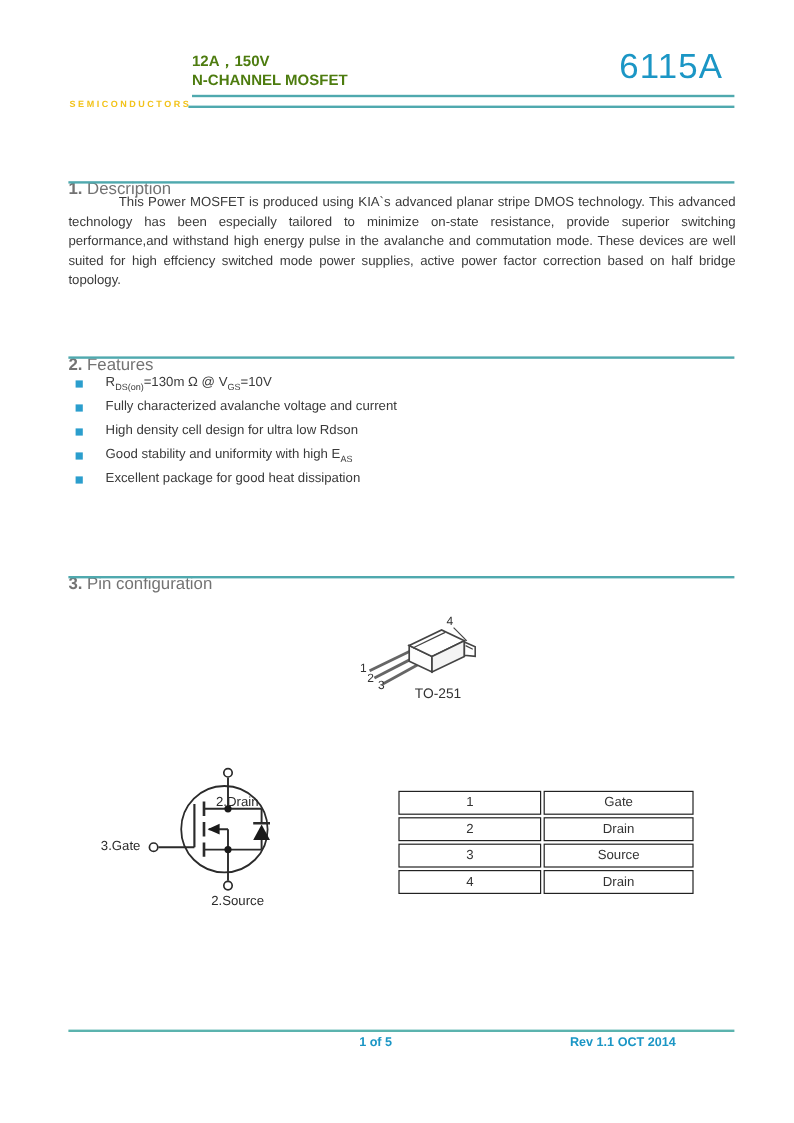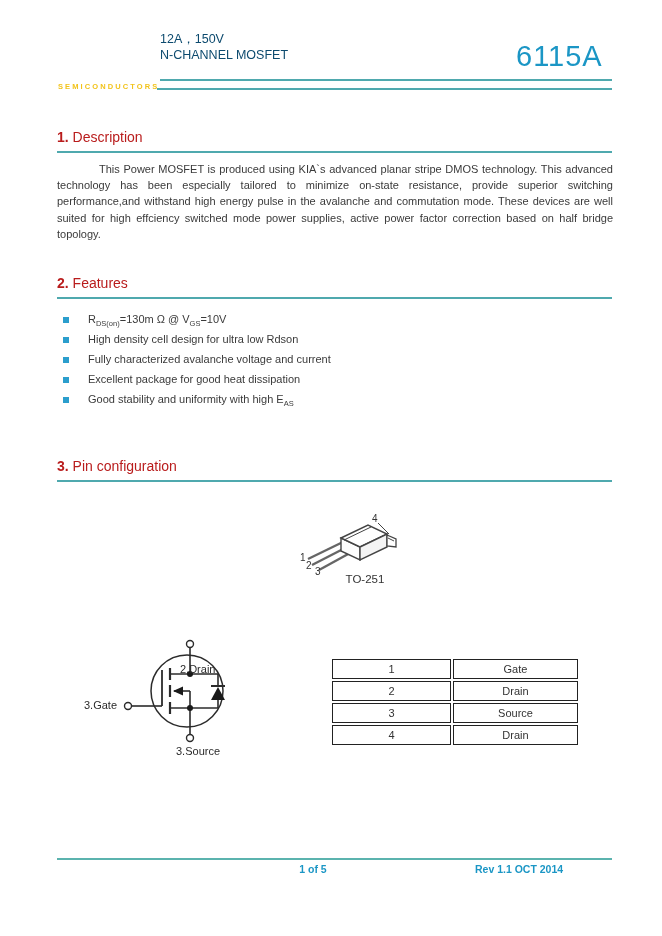--- a/index.html
+++ b/index.html
@@ -5,29 +5,29 @@
   html,body{margin:0;padding:0;background:#ffffff;}
   .page{
     position:relative;width:662px;height:936px;background:#fff;
     font-family:"Liberation Sans", sans-serif;color:#3a3a3a;overflow:hidden;
   }
   
   .logo{position:absolute;left:57px;top:25px;font-size:41px;font-weight:800;
         color:#F2C31B;letter-spacing:0px;line-height:44px;}
   .logo-sub{position:absolute;left:58px;top:82px;font-size:7.5px;font-weight:700;
         color:#F2C31B;letter-spacing:2.1px;}
-  .subtitle{position:absolute;left:160px;top:31px;font-size:12.5px;font-weight:400;
-        color:#0c4a6e;line-height:16px;}
+  .subtitle{position:absolute;left:160px;top:43px;font-size:12.5px;font-weight:700;
+        color:#4d7c0f;line-height:16px;}
   .partno{position:absolute;left:516px;top:40px;font-size:29px;color:#1B96C5;
         letter-spacing:1px;font-weight:400;}
   .hline{position:absolute;height:1.5px;background:#4FA9AE;}
   .hline.h1{left:160px;top:79px;width:452px;}
   .hline.h2{left:157px;top:88px;width:455px;}
   
-  .section-heading{position:absolute;left:57px;font-size:14px;color:#b91c1c;}
+  .section-heading{position:absolute;left:57px;font-size:14px;color:#737373;margin-top:20px;}
   .section-heading .num{font-weight:700;}
   .section-heading .ttl{font-weight:500;}
   .rule{position:absolute;left:57px;width:555px;height:2px;background:#4FA9AE;}
   .paragraph{position:absolute;left:57px;top:161px;width:556px;font-size:11px;
         line-height:16.2px;text-align:justify;text-indent:42px;color:#3a3a3a;}
   
   .features{position:absolute;left:57px;top:312px;width:556px;text-align:center;}
   .feat-row{position:relative;height:20px;font-size:11px;color:#3a3a3a;}
   .feat-row .bullet{position:absolute;left:6px;top:5px;width:6px;height:6px;
         background:#2B9ECD;}
@@ -86,33 +86,33 @@
   </div>
   <div class="rule" style="top:297px;"></div>
 
   <div class="features">
     <div class="feat-row">
       <span class="bullet"></span>
       <span class="txt"><span>R</span><sub>DS(on)</sub><span>=130m Ω @ V</span><sub>GS</sub><span>=10V</span></span>
     </div>
     <div class="feat-row">
       <span class="bullet"></span>
+      <span class="txt">Fully characterized avalanche voltage and current</span>
+    </div>
+    <div class="feat-row">
+      <span class="bullet"></span>
       <span class="txt">High density cell design for ultra low Rdson</span>
     </div>
     <div class="feat-row">
       <span class="bullet"></span>
-      <span class="txt">Fully characterized avalanche voltage and current</span>
+      <span class="txt"><span>Good stability and uniformity with high E</span><sub>AS</sub></span>
     </div>
     <div class="feat-row">
       <span class="bullet"></span>
       <span class="txt">Excellent package for good heat dissipation</span>
-    </div>
-    <div class="feat-row">
-      <span class="bullet"></span>
-      <span class="txt"><span>Good stability and uniformity with high E</span><sub>AS</sub></span>
     </div>
   </div>
 
   <div class="section-heading" style="top:458px;">
     <span class="num">3.</span>
     <span class="ttl">Pin configuration</span>
   </div>
   <div class="rule" style="top:480px;"></div>
 
   <div class="pkg">
@@ -174,21 +174,21 @@
 
       <circle cx="120" cy="56" r="3" fill="#1a1a1a"></circle>
       <circle cx="120" cy="90" r="3" fill="#1a1a1a"></circle>
 
       <circle cx="120" cy="26" r="3.5" fill="#fff" stroke="#2b2b2b" stroke-width="1.4"></circle>
       <circle cx="58" cy="88" r="3.5" fill="#fff" stroke="#2b2b2b" stroke-width="1.4"></circle>
       <circle cx="120" cy="120" r="3.5" fill="#fff" stroke="#2b2b2b" stroke-width="1.4"></circle>
     </svg>
     <span class="lbl" style="left:110px;top:4px;margin-top:41px;">2.Drain</span>
     <span class="lbl" style="left:14px;top:81px;">3.Gate</span>
-    <span class="lbl" style="left:106px;top:127px;">3.Source</span>
+    <span class="lbl" style="left:106px;top:127px;">2.Source</span>
   </div>
 
   <table class="pin-table">
     <tbody>
       <tr>
         <td>1</td>
         <td class="fn">Gate</td>
       </tr>
       <tr>
         <td>2</td>

